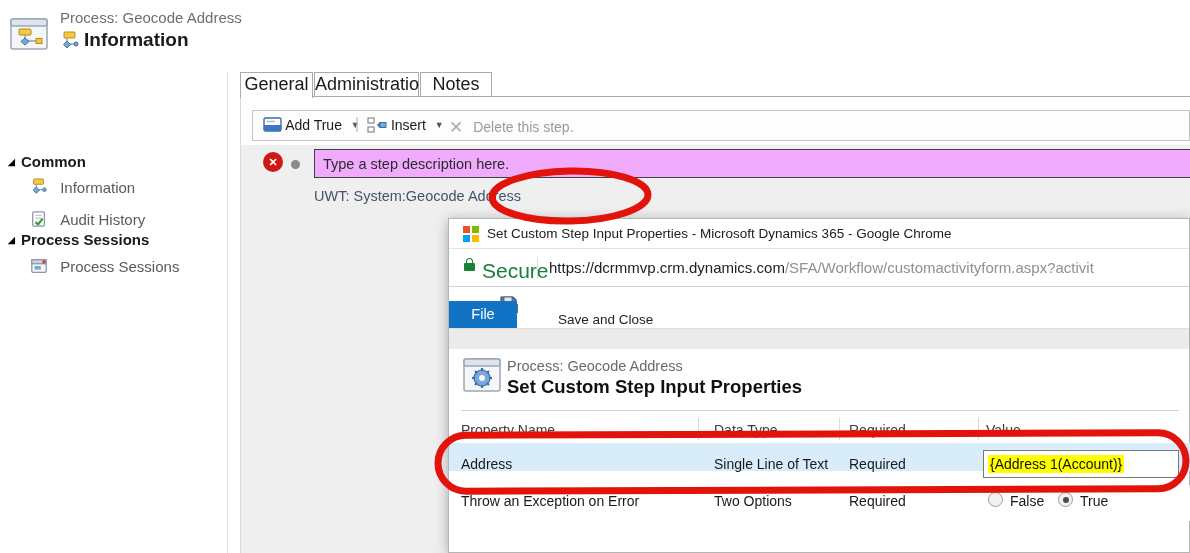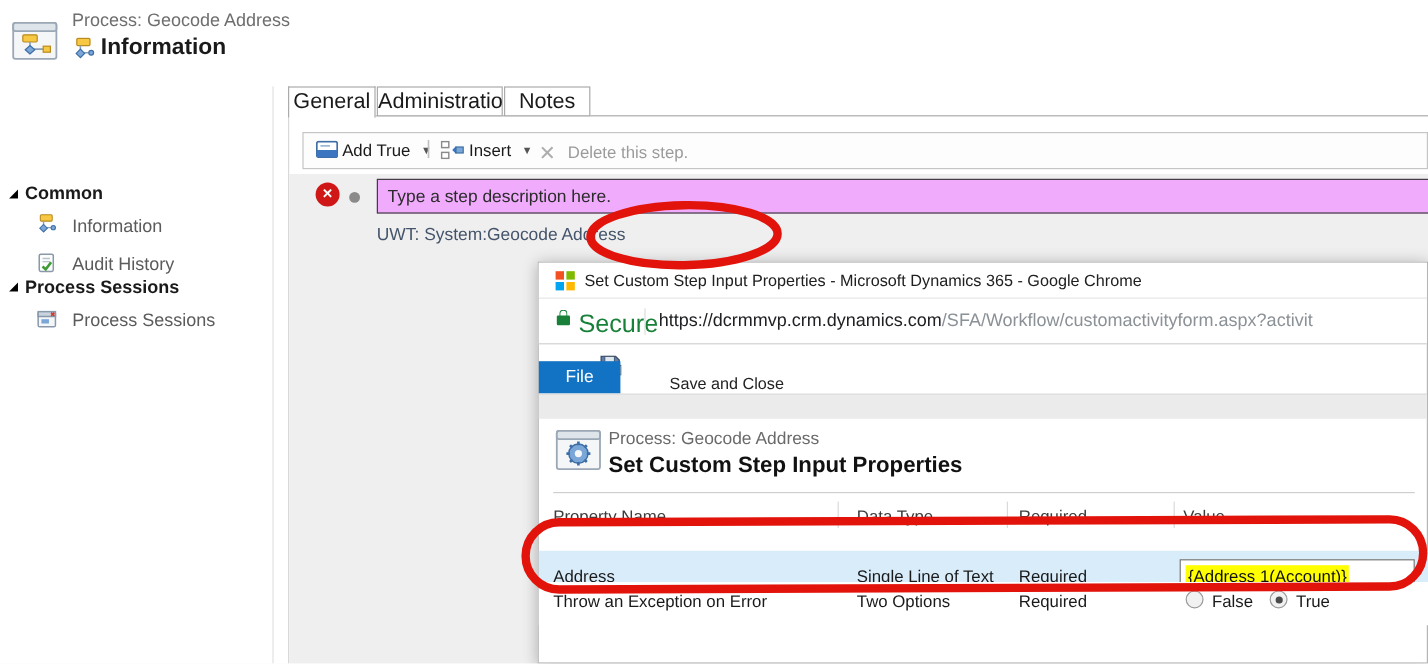--- a/index.html
+++ b/index.html
@@ -77,21 +77,21 @@
   .savebtn .lbl { position:absolute; left:27px; top:18px; font-size:13.5px; color:#222; white-space:nowrap;margin-left:32px; }
   .ribbon-strip { position:absolute; left:0; top:109px; width:100%; height:21px; background:#ebebeb;
                   border-top:1px solid #dedede; }
 
   .pop-proc  { position:absolute; left:58px; top:139px; font-size:14.5px; color:#6a6a6a; }
   .pop-head  { position:absolute; left:58px; top:157px; font-size:18.5px; font-weight:bold; color:#111; }
   .pop-divider { position:absolute; left:12px; top:191px; width:718px; height:1px; background:#cfcfcf; }
 
   .th { position:absolute; top:203px; font-size:14px; color:#3c3c3c; }
   .th-sep { position:absolute; top:199px; width:1px; height:22px; background:#dadada; }
-  .row-addr { position:absolute; left:0; top:224px; width:742px; height:28px; background:#d8ecfa;margin-top:16px; }
+  .row-addr { position:absolute; left:0; top:224px; width:742px; height:28px; background:#d8ecfa; }
   .row-exc  { position:absolute; left:0; top:266px; width:742px; height:36px; background:#fff; }
   .cell { position:absolute; font-size:14px; color:#1a1a1a; }
   .c1 { left:12px; } .c2 { left:265px; } .c3 { left:400px; }
   #valinput { position:absolute; left:534px; top:7px; width:196px; height:28px; background:#fff;
               border:1px solid #767676; line-height:26px; padding-left:4px; cursor:text; }
   .yhl { background:#ffff00; color:#111; font-size:14px; padding:1px 2px; }
 
   .radio { position:absolute; width:15px; height:15px; border-radius:50%;
            border:1px solid #9b9b9b; background:#f1f1f1; cursor:pointer; }
   .radio.checked::after { content:''; position:absolute; left:3.5px; top:3.5px; width:6px; height:6px;

